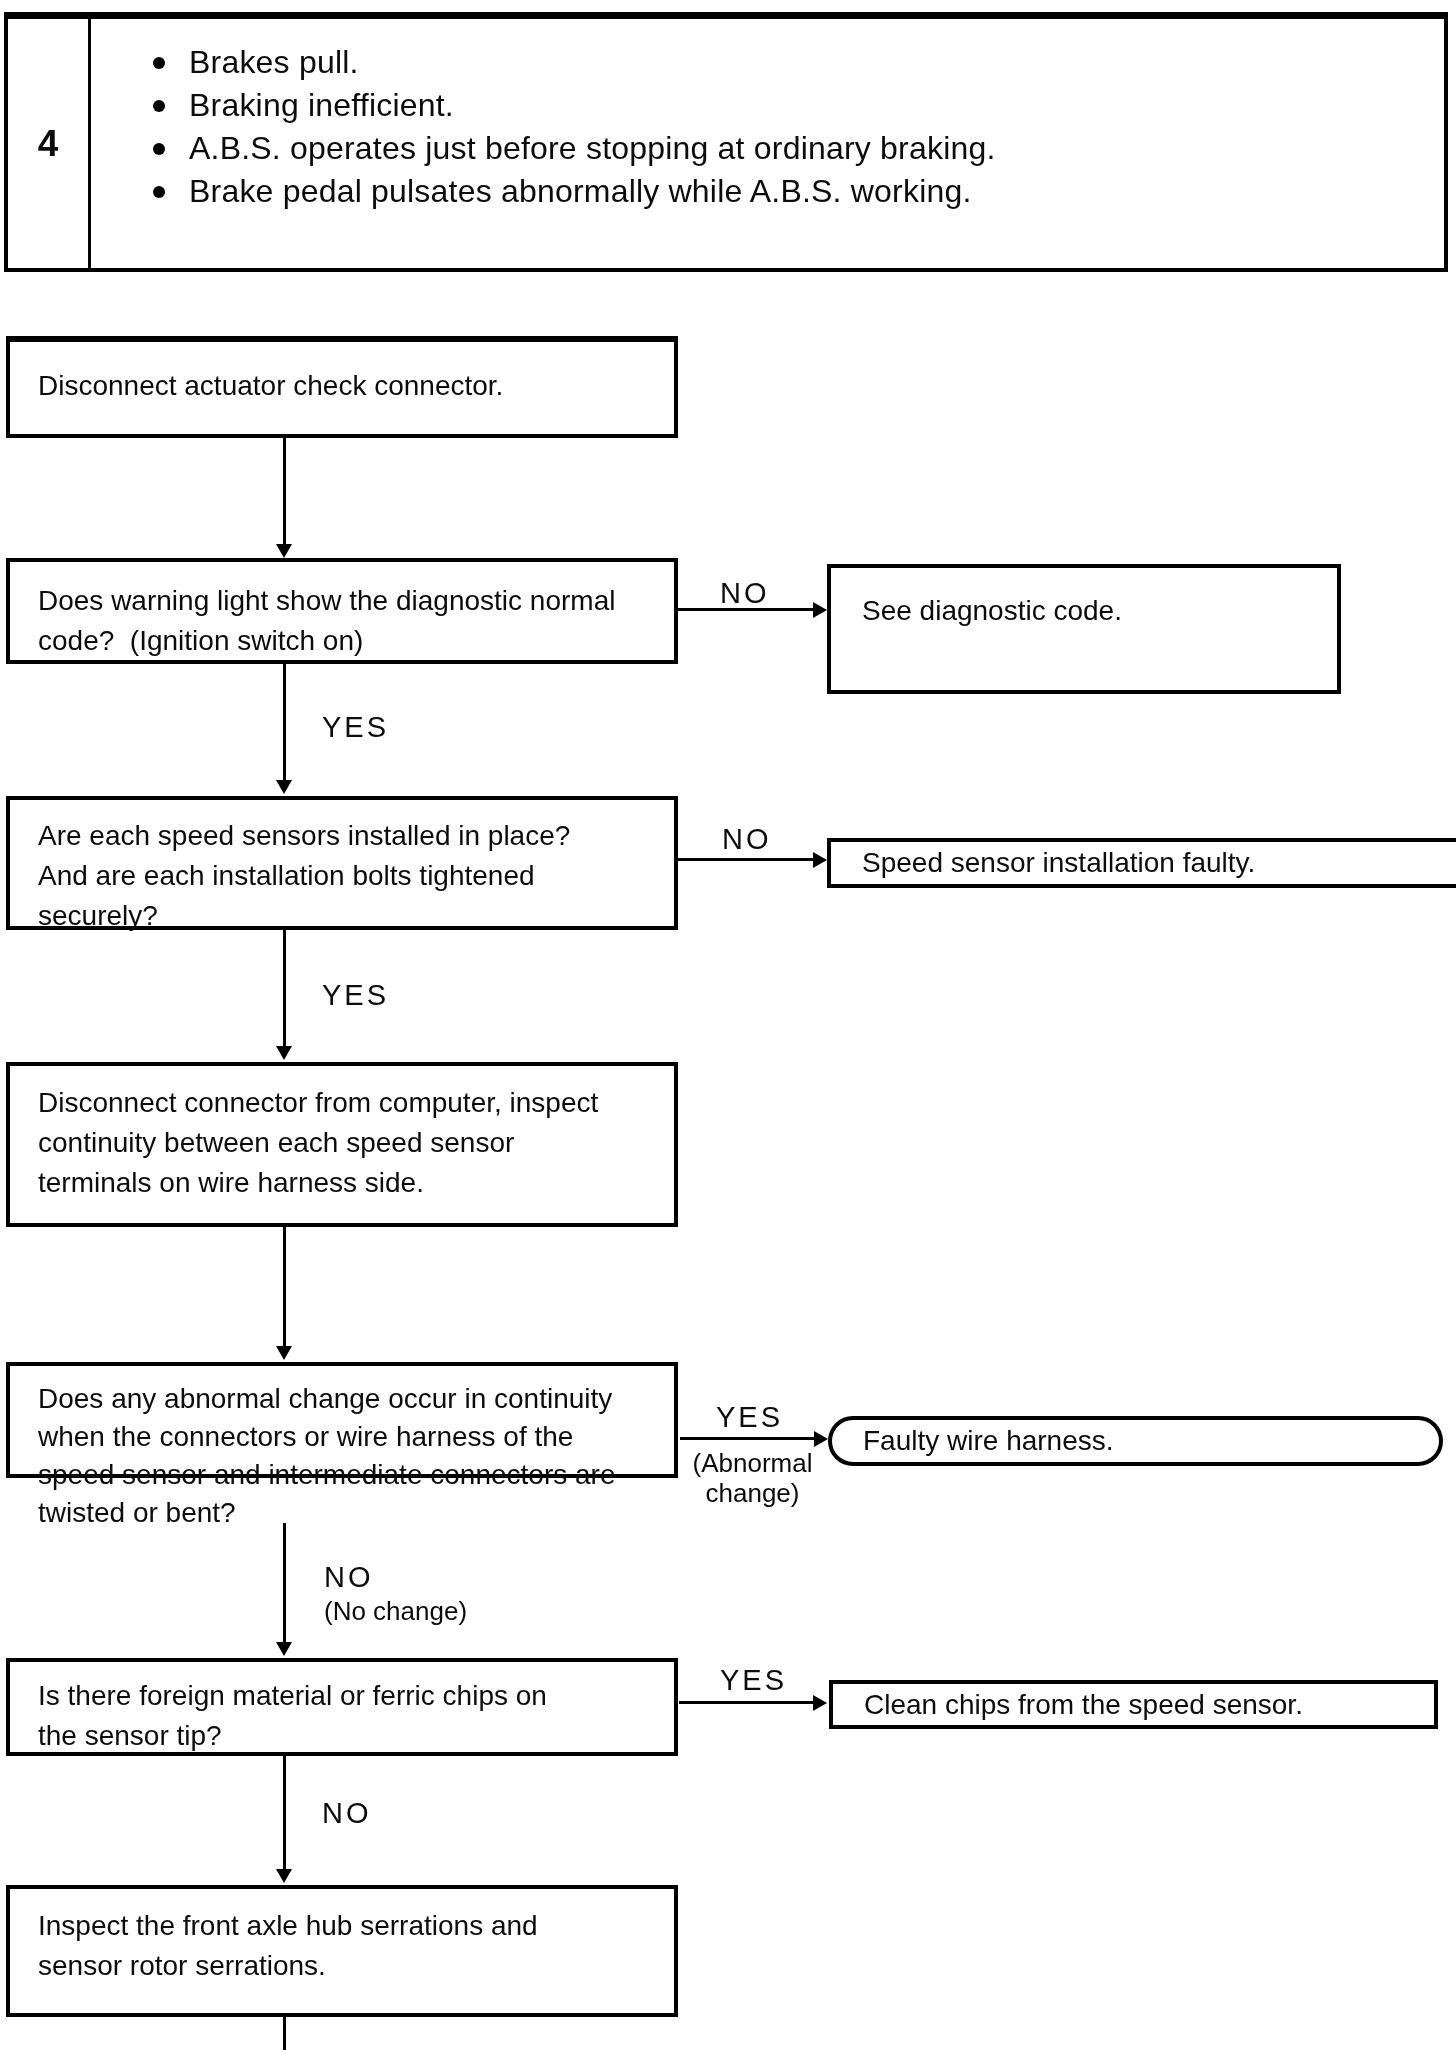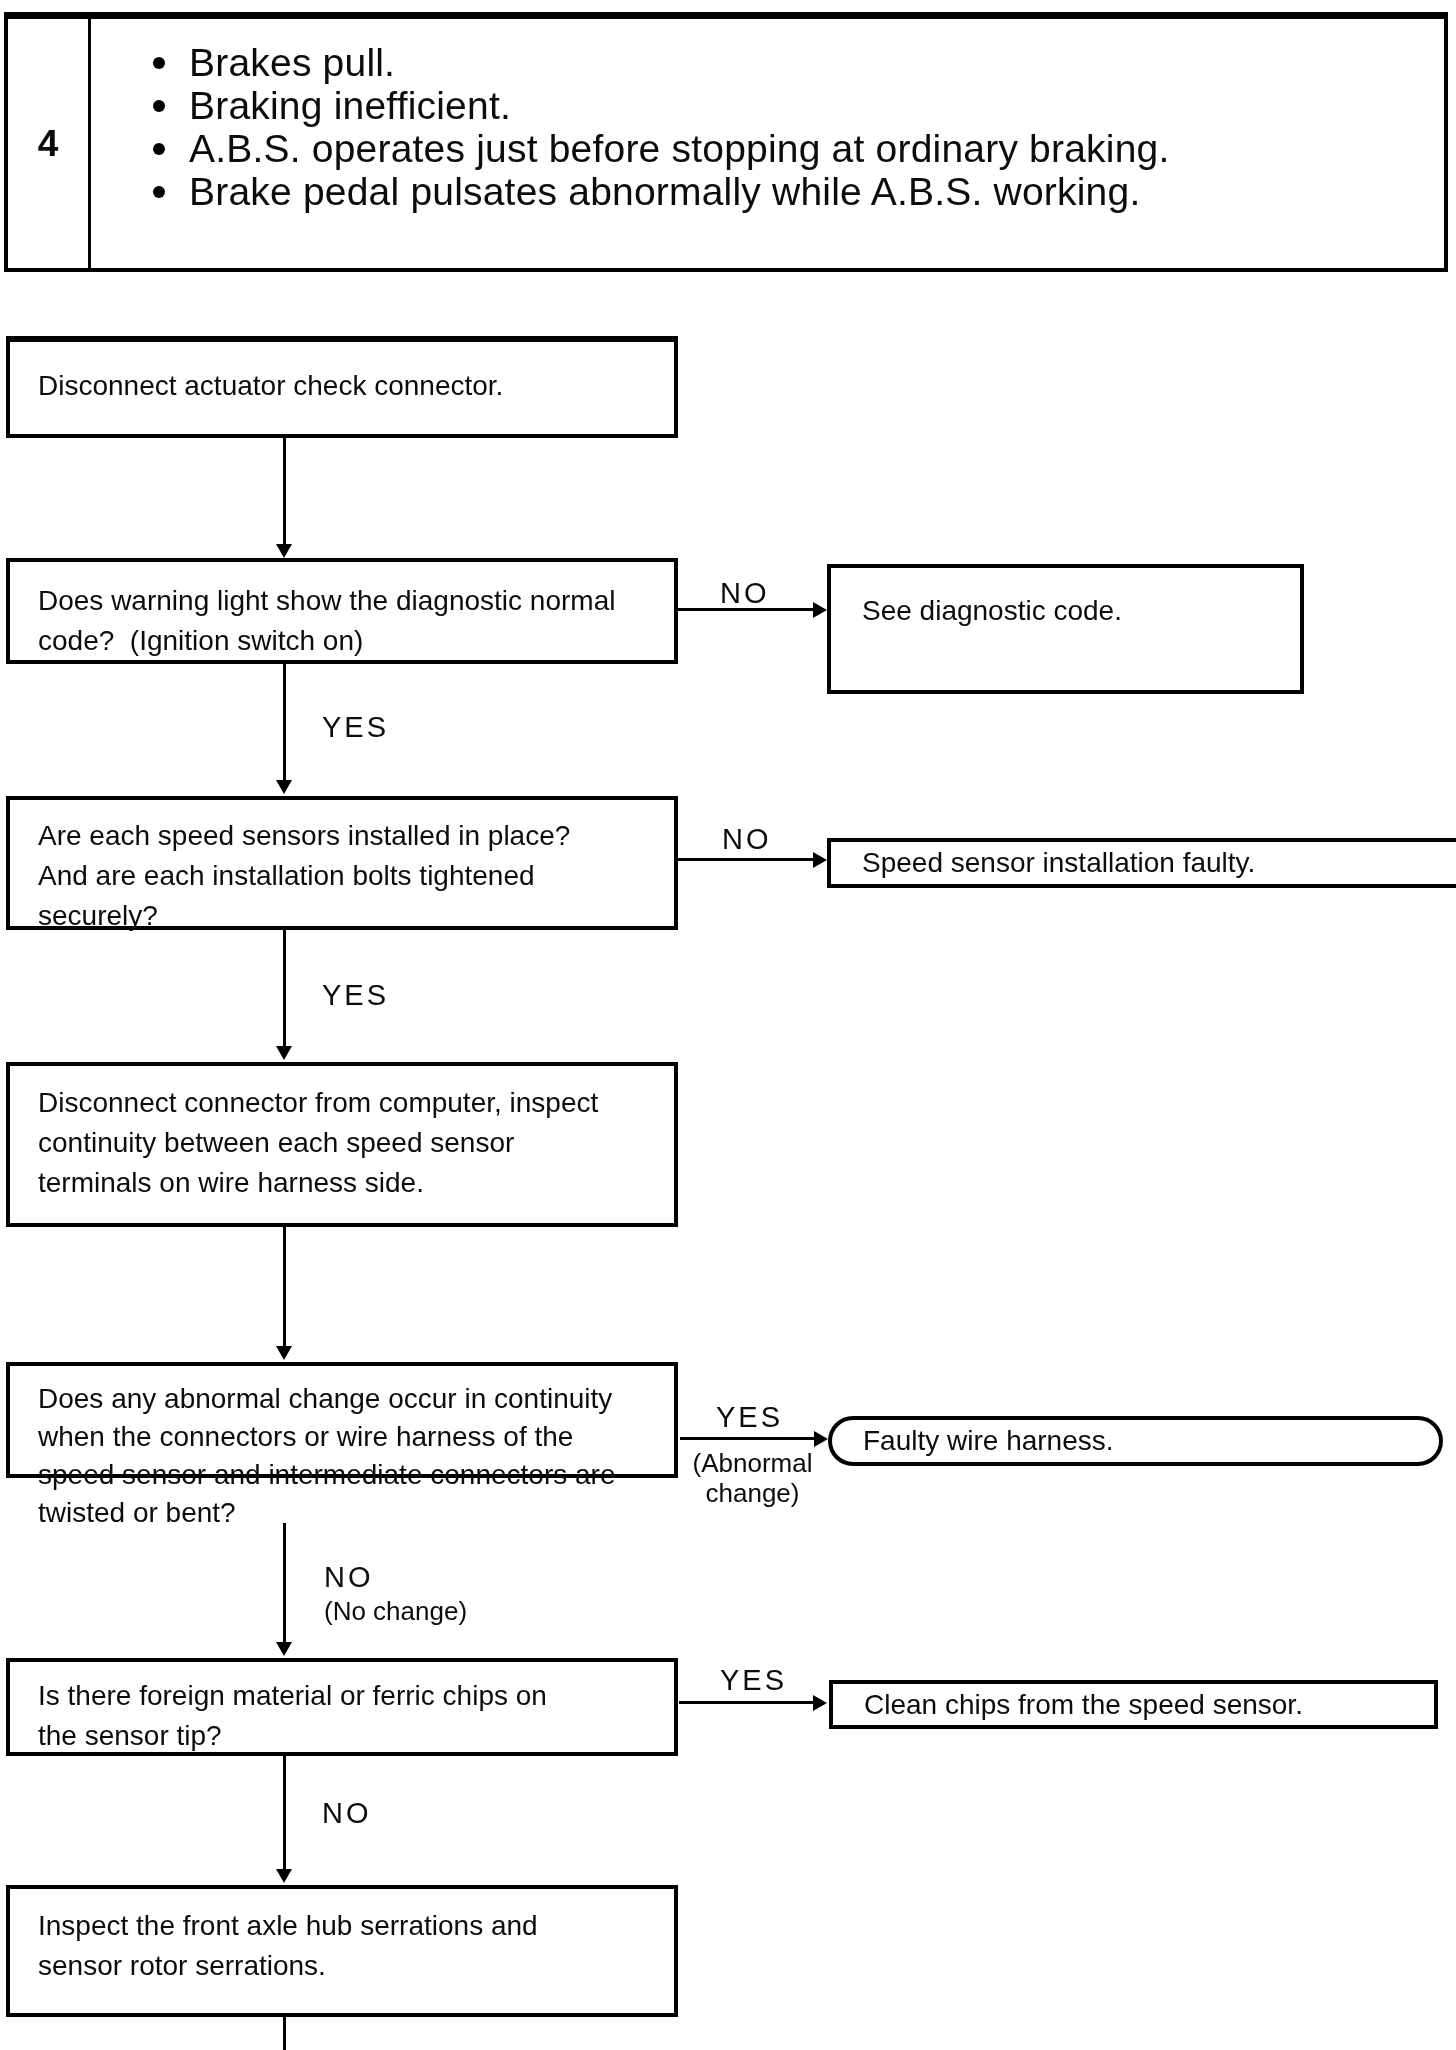--- a/index.html
+++ b/index.html
@@ -16,21 +16,21 @@
     width:80px;flex:0 0 80px;border-right:3px solid #000;
     display:flex;align-items:center;justify-content:center;
     font-size:37px;font-weight:600;
   }
   #symptom-list{flex:1;padding:22px 10px 0 62px;box-sizing:border-box;}
   .symptom-item{height:43px;display:flex;align-items:center;}
   .bullet-dot{
     width:12px;height:12px;border-radius:50%;background:#000;
     flex:0 0 12px;margin-right:24px;
   }
-  .symptom-text{font-size:39px;letter-spacing:0.2px;}
+  .symptom-text{font-size:32px;letter-spacing:0.2px;}
   
   .flow-box{
     position:absolute;left:6px;width:672px;border:4px solid #000;
     box-sizing:border-box;background:#fff;
   }
   .flow-box .box-text{
     white-space:pre-wrap;font-size:28px;line-height:40px;padding-left:28px;padding-right:6px;
   }
   #box-step1{top:336px;height:102px;border-top-width:6px;}
   #box-step1 .box-text{padding-top:24px;}
@@ -45,21 +45,21 @@
   #box-q4{top:1658px;height:98px;}
   #box-q4 .box-text{padding-top:14px;}
   #box-step3{top:1885px;height:132px;}
   #box-step3 .box-text{padding-top:17px;}
   
   .result-box{
     position:absolute;border:4px solid #000;box-sizing:border-box;background:#fff;
     display:flex;align-items:center;
   }
   .result-box .box-text{font-size:28px;padding-left:31px;white-space:pre-wrap;}
-  #box-r1{left:827px;top:564px;width:477px;height:130px;align-items:flex-start;}
+  #box-r1{left:827px;top:564px;width:514px;height:130px;align-items:flex-start;}
   #box-r1 .box-text{padding-top:27px;}
   #box-r2{left:827px;top:838px;width:680px;height:50px;}
   #box-r3{left:828px;top:1416px;width:615px;height:50px;border-radius:25px;}
   #box-r4{left:829px;top:1680px;width:609px;height:49px;}
   
   .vline{position:absolute;left:283px;width:3px;background:#000;}
   #v1{top:438px;height:106px;}
   #v2{top:664px;height:116px;}
   #v3{top:930px;height:116px;}
   #v4{top:1227px;height:119px;}

